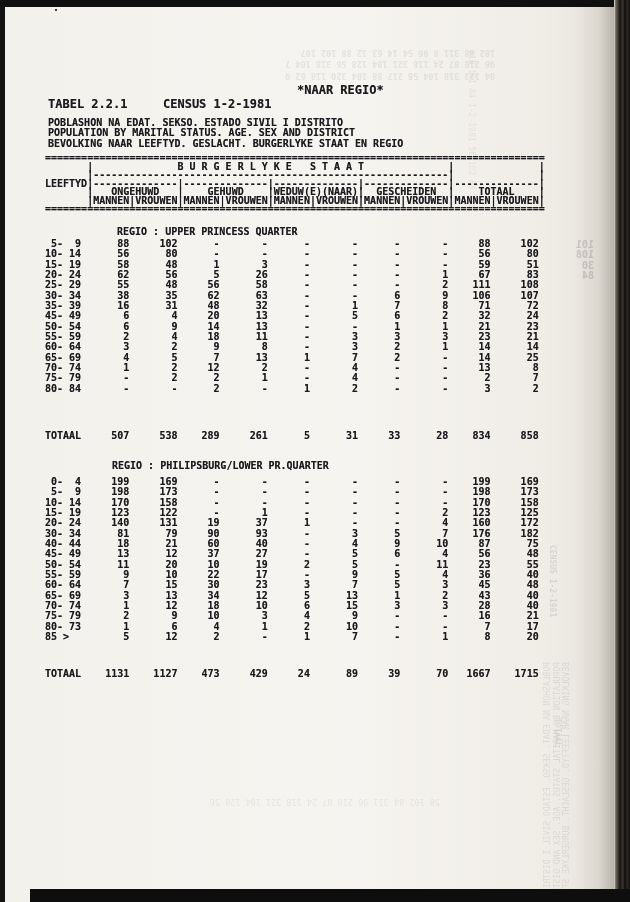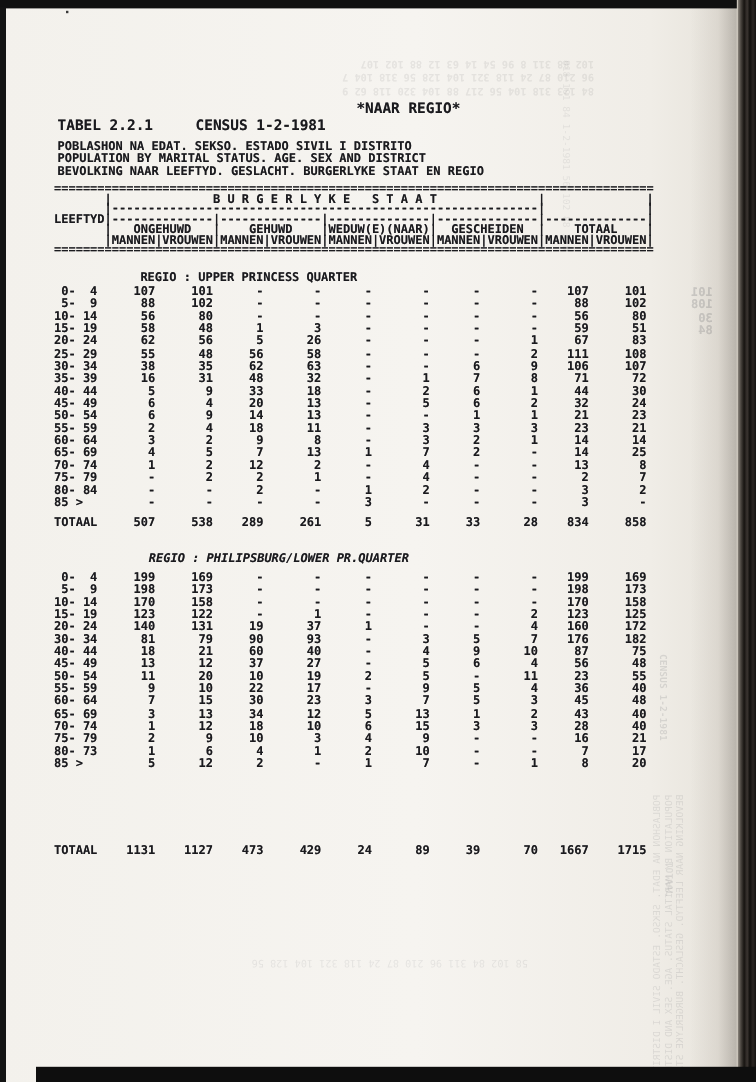--- a/index.html
+++ b/index.html
@@ -98,63 +98,60 @@
       <div class="line mono">       |              B U R G E R L Y K E   S T A A T              |              |</div>
       <div class="line mono">       |-----------------------------------------------------------|              |</div>
       <div class="line mono">LEEFTYD|--------------|--------------|--------------|--------------|--------------|</div>
       <div class="line mono">       |   ONGEHUWD   |    GEHUWD    |WEDUW(E)(NAAR)|  GESCHEIDEN  |    TOTAAL    |</div>
       <div class="line mono">       |MANNEN|VROUWEN|MANNEN|VROUWEN|MANNEN|VROUWEN|MANNEN|VROUWEN|MANNEN|VROUWEN|</div>
       <div class="line mono">===================================================================================</div>
     </div>
 
   <div class="abs mono rlabel" style="left:117px;top:226px;">REGIO : UPPER PRINCESS QUARTER</div>
   <div id="r0rows" class="abs rows" style="left:45px;top:239px;">
-      <div class="line mono"> 0-  4     107     101      -       -      -       -      -       -    107     101</div>
       <div class="line mono"> 5-  9      88     102      -       -      -       -      -       -     88     102</div>
       <div class="line mono">10- 14      56      80      -       -      -       -      -       -     56      80</div>
       <div class="line mono">15- 19      58      48      1       3      -       -      -       -     59      51</div>
       <div class="line mono">20- 24      62      56      5      26      -       -      -       1     67      83</div>
       <div class="line mono">25- 29      55      48     56      58      -       -      -       2    111     108</div>
       <div class="line mono">30- 34      38      35     62      63      -       -      6       9    106     107</div>
       <div class="line mono">35- 39      16      31     48      32      -       1      7       8     71      72</div>
-      <div class="line mono">40- 44       5       9     33      18      -       2      6       1     44      30</div>
       <div class="line mono">45- 49       6       4     20      13      -       5      6       2     32      24</div>
       <div class="line mono">50- 54       6       9     14      13      -       -      1       1     21      23</div>
       <div class="line mono">55- 59       2       4     18      11      -       3      3       3     23      21</div>
       <div class="line mono">60- 64       3       2      9       8      -       3      2       1     14      14</div>
       <div class="line mono">65- 69       4       5      7      13      1       7      2       -     14      25</div>
       <div class="line mono">70- 74       1       2     12       2      -       4      -       -     13       8</div>
       <div class="line mono">75- 79       -       2      2       1      -       4      -       -      2       7</div>
       <div class="line mono">80- 84       -       -      2       -      1       2      -       -      3       2</div>
-      <div class="line mono">85 &gt;         -       -      -       -      3       -      -       -      3       -</div>
     </div>
   <div id="r0total" class="abs rows" style="left:45px;top:431px;text-align:center;">
       <div class="line mono">TOTAAL     507     538    289     261      5      31     33      28    834     858</div>
     </div>
 
-  <div class="abs mono rlabel" style="left:124px;top:460px;font-style:italic;">REGIO : PHILIPSBURG/LOWER PR.QUARTER</div>
+  <div class="abs mono rlabel" style="left:112px;top:460px;">REGIO : PHILIPSBURG/LOWER PR.QUARTER</div>
   <div id="r1rows" class="abs rows" style="left:45px;top:477px;">
       <div class="line mono"> 0-  4     199     169      -       -      -       -      -       -    199     169</div>
       <div class="line mono"> 5-  9     198     173      -       -      -       -      -       -    198     173</div>
       <div class="line mono">10- 14     170     158      -       -      -       -      -       -    170     158</div>
       <div class="line mono">15- 19     123     122      -       1      -       -      -       2    123     125</div>
       <div class="line mono">20- 24     140     131     19      37      1       -      -       4    160     172</div>
       <div class="line mono">30- 34      81      79     90      93      -       3      5       7    176     182</div>
       <div class="line mono">40- 44      18      21     60      40      -       4      9      10     87      75</div>
       <div class="line mono">45- 49      13      12     37      27      -       5      6       4     56      48</div>
       <div class="line mono">50- 54      11      20     10      19      2       5      -      11     23      55</div>
       <div class="line mono">55- 59       9      10     22      17      -       9      5       4     36      40</div>
       <div class="line mono">60- 64       7      15     30      23      3       7      5       3     45      48</div>
       <div class="line mono">65- 69       3      13     34      12      5      13      1       2     43      40</div>
       <div class="line mono">70- 74       1      12     18      10      6      15      3       3     28      40</div>
       <div class="line mono">75- 79       2       9     10       3      4       9      -       -     16      21</div>
       <div class="line mono">80- 73       1       6      4       1      2      10      -       -      7      17</div>
       <div class="line mono">85 &gt;         5      12      2       -      1       7      -       1      8      20</div>
     </div>
-  <div id="r1total" class="abs rows" style="left:45px;top:705px;">
+  <div id="r1total" class="abs rows" style="left:45px;top:669px;">
       <div class="line mono">TOTAAL    1131    1127    473     429     24      89     39      70   1667    1715</div>
     </div>
 
   <div id="gutter-shade"></div>
   <div id="edge-top"></div>
   <div id="edge-left"></div>
   <div id="edge-right"></div>
   <div id="edge-bottom"></div>
   <div id="speck"></div>
 </div>

